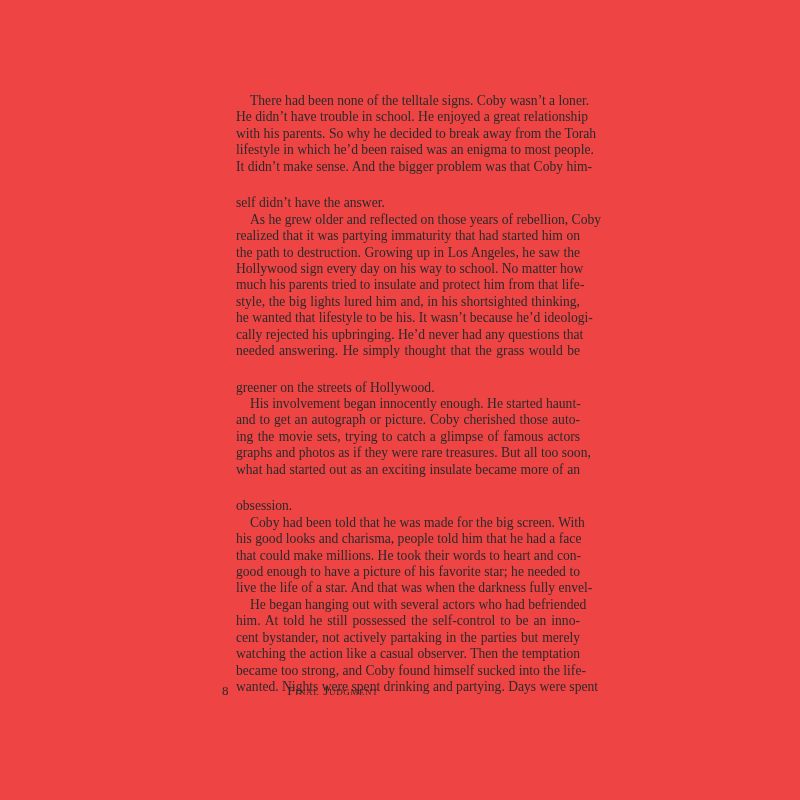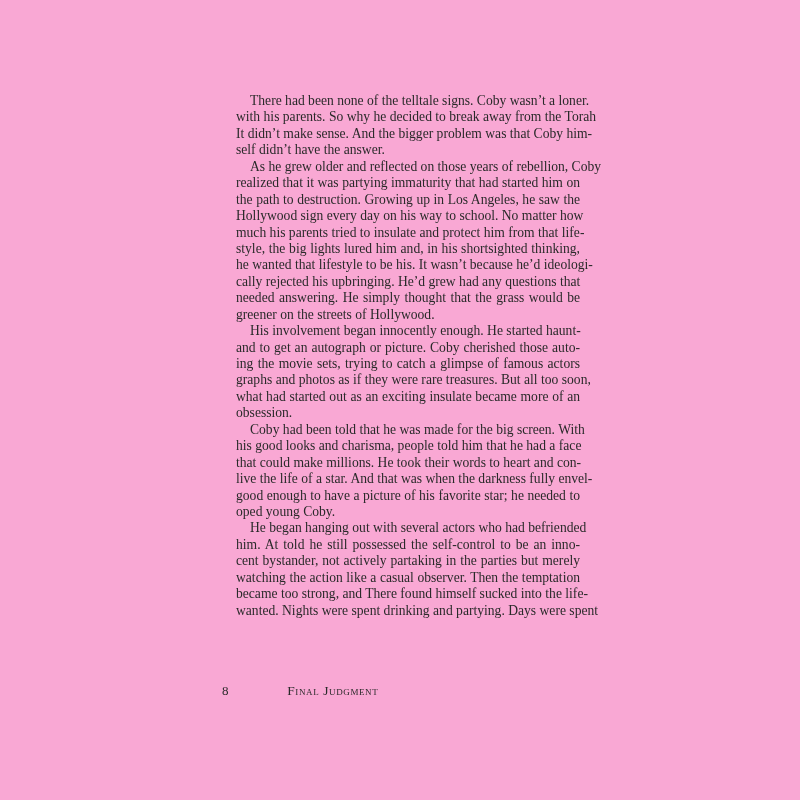--- a/index.html
+++ b/index.html
@@ -12,21 +12,21 @@
     height: 800px;
     position: relative;
     overflow: hidden;
     font-family: "Liberation Serif", "DejaVu Serif", serif;
     color: #2a2a2a;
   }
   .page {
     position: absolute;
     left: 0; top: 0;
     width: 800px; height: 800px;
-    background: #f9a8d4;
+    background: #ef4444;
   }
   .text-block {
     position: absolute;
     left: 236px;
     top: 93px;
     width: 344px;
   }
   .line {
     display: block;
     height: 16.45px;
@@ -35,20 +35,21 @@
     white-space: nowrap;
     text-align: justify;
     text-align-last: justify;
     letter-spacing: 0;
   }
   .line.indent {
     padding-left: 14px;
   }
   .line.last {
     text-align-last: left;
+    margin-top: 20px;
   }
   .footer {
     position: absolute;
     top: 682px;
     left: 222px;
     height: 18px;
     line-height: 18px;
     font-size: 13px;
     color: #2a2a2a;
   }
@@ -64,62 +65,63 @@
   }
 </style>
 </head>
 <body>
 
 <div class="page">
   <div class="text-block">
 
     <div>
       <span class="line indent">There had been none of the telltale signs. Coby wasn’t a loner.</span>
+      <span class="line">He didn’t have trouble in school. He enjoyed a great relationship</span>
       <span class="line">with his parents. So why he decided to break away from the Torah</span>
+      <span class="line">lifestyle in which he’d been raised was an enigma to most people.</span>
       <span class="line">It didn’t make sense. And the bigger problem was that Coby him-</span>
       <span class="line last">self didn’t have the answer.</span>
     </div>
 
     <div>
       <span class="line indent">As he grew older and reflected on those years of rebellion, Coby</span>
       <span class="line">realized that it was partying immaturity that had started him on</span>
       <span class="line">the path to destruction. Growing up in Los Angeles, he saw the</span>
       <span class="line">Hollywood sign every day on his way to school. No matter how</span>
       <span class="line">much his parents tried to insulate and protect him from that life-</span>
       <span class="line">style, the big lights lured him and, in his shortsighted thinking,</span>
       <span class="line">he wanted that lifestyle to be his. It wasn’t because he’d ideologi-</span>
-      <span class="line">cally rejected his upbringing. He’d grew had any questions that</span>
+      <span class="line">cally rejected his upbringing. He’d never had any questions that</span>
       <span class="line">needed answering. He simply thought that the grass would be</span>
       <span class="line last">greener on the streets of Hollywood.</span>
     </div>
 
     <div>
       <span class="line indent">His involvement began innocently enough. He started haunt-</span>
       <span class="line">and to get an autograph or picture. Coby cherished those auto-</span>
       <span class="line">ing the movie sets, trying to catch a glimpse of famous actors</span>
       <span class="line">graphs and photos as if they were rare treasures. But all too soon,</span>
       <span class="line">what had started out as an exciting insulate became more of an</span>
       <span class="line last">obsession.</span>
     </div>
 
     <div>
       <span class="line indent">Coby had been told that he was made for the big screen. With</span>
       <span class="line">his good looks and charisma, people told him that he had a face</span>
       <span class="line">that could make millions. He took their words to heart and con-</span>
+      <span class="line">good enough to have a picture of his favorite star; he needed to</span>
       <span class="line">live the life of a star. And that was when the darkness fully envel-</span>
-      <span class="line">good enough to have a picture of his favorite star; he needed to</span>
-      <span class="line last">oped young Coby.</span>
     </div>
 
     <div>
       <span class="line indent">He began hanging out with several actors who had befriended</span>
       <span class="line">him. At told he still possessed the self-control to be an inno-</span>
       <span class="line">cent bystander, not actively partaking in the parties but merely</span>
       <span class="line">watching the action like a casual observer. Then the temptation</span>
-      <span class="line">became too strong, and There found himself sucked into the life-</span>
+      <span class="line">became too strong, and Coby found himself sucked into the life-</span>
       <span class="line">wanted. Nights were spent drinking and partying. Days were spent</span>
     </div>
 
   </div>
 
   <div class="footer">
     <span class="folio">8</span>
     <span class="running-title">Final Judgment</span>
   </div>
 </div>

